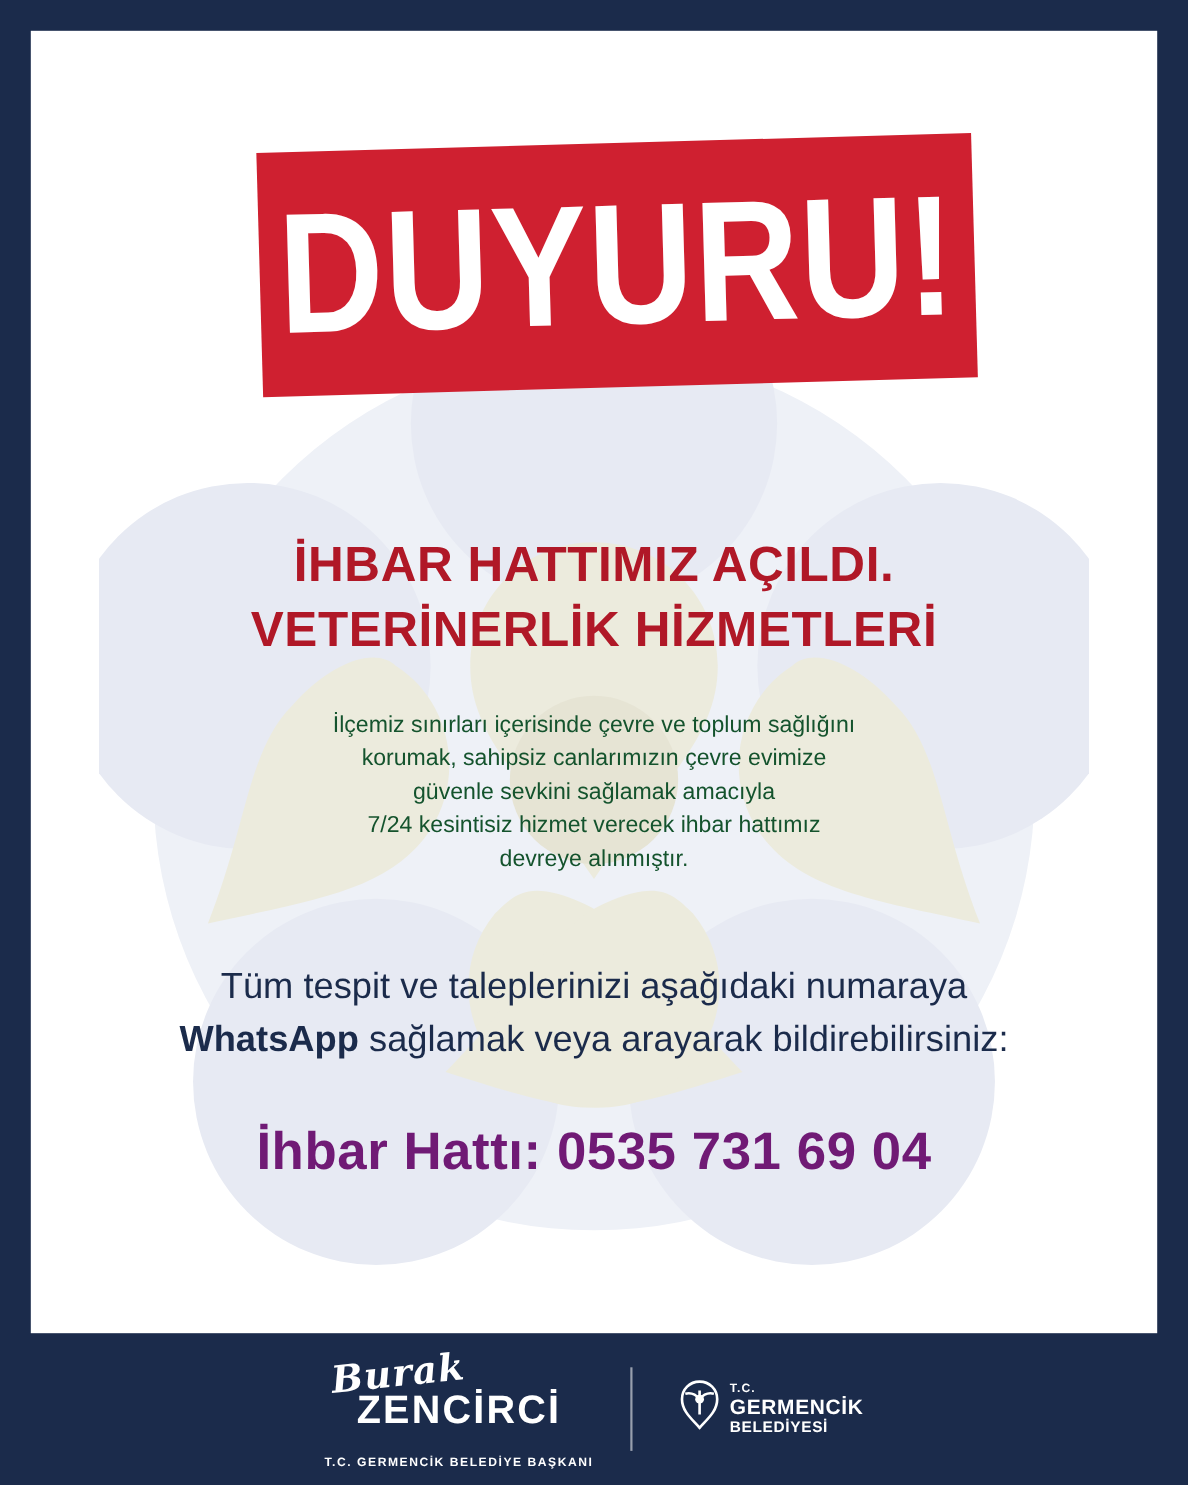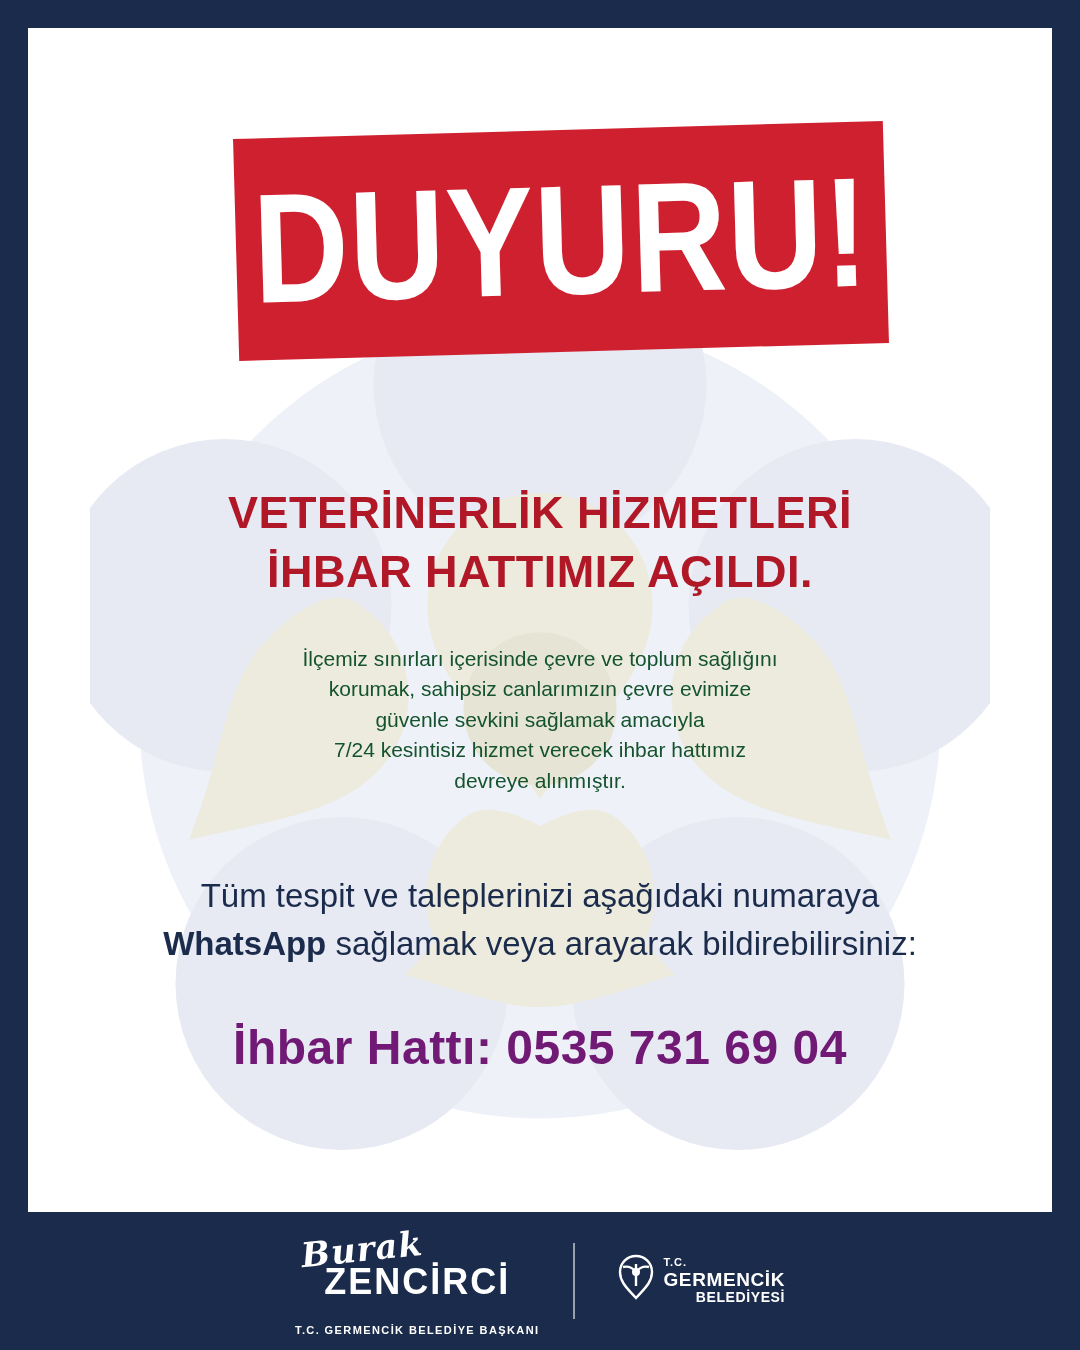--- a/index.html
+++ b/index.html
@@ -159,21 +159,21 @@
     display: flex;
     align-items: center;
     color: #ffffff;
   }
   .muni-text {
     line-height: 1.12;
     text-align: left;
   }
   .muni-tc { font-size: 11px; letter-spacing: 1px; font-weight: bold; }
   .muni-name { font-size: 19px; font-weight: bold; letter-spacing: 0.6px; }
-  .muni-bel { font-size: 14px; font-weight: bold; letter-spacing: 0.6px; text-align: right; }
+  .muni-bel { font-size: 14px; font-weight: bold; letter-spacing: 0.6px; }
 </style>
 </head>
 <body>
 
 <div class="poster">
 
   <div class="card">
 
     <svg class="watermark" viewBox="0 0 400 400" aria-hidden="true">
       <g>
@@ -195,22 +195,22 @@
         <circle cx="200" cy="196" r="34" fill="#e6e4d4"></circle>
       </g>
     </svg>
 
     <div class="banner">
       <span class="banner-text">DUYURU!</span>
     </div>
 
     <div class="content">
       <div class="headline">
+        <div>İHBAR HATTIMIZ AÇILDI.</div>
         <div>VETERİNERLİK HİZMETLERİ</div>
-        <div>İHBAR HATTIMIZ AÇILDI.</div>
       </div>
 
       <div class="paragraph">
         <div>İlçemiz sınırları içerisinde çevre ve toplum sağlığını</div>
         <div>korumak, sahipsiz canlarımızın çevre evimize</div>
         <div>güvenle sevkini sağlamak amacıyla</div>
         <div>7/24 kesintisiz hizmet verecek ihbar hattımız</div>
         <div>devreye alınmıştır.</div>
       </div>
 

